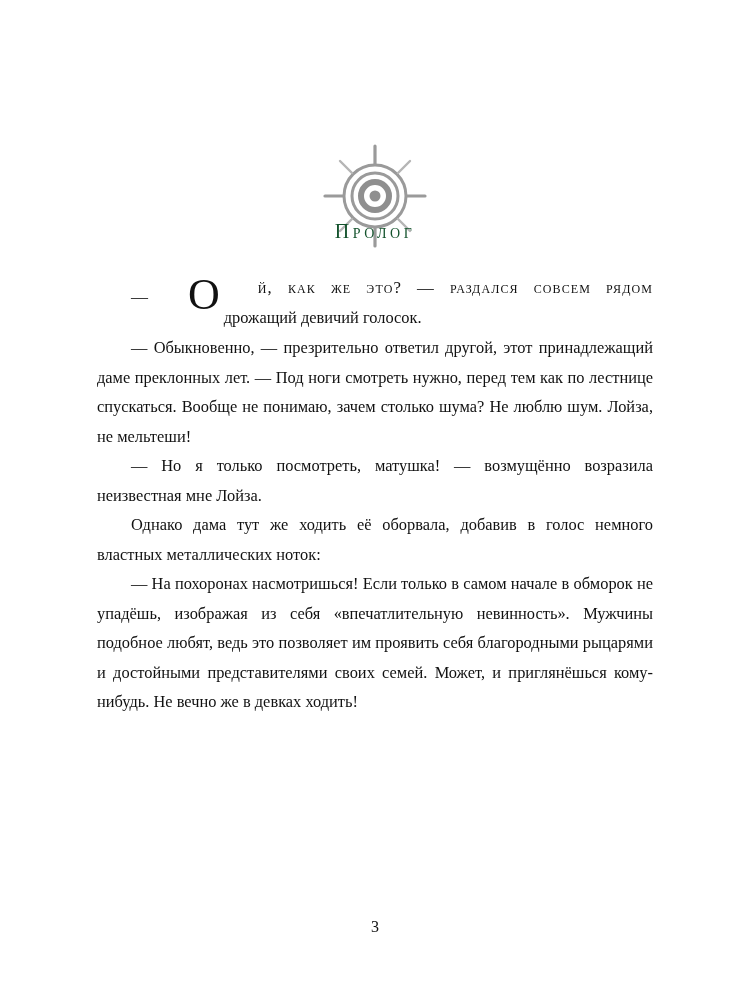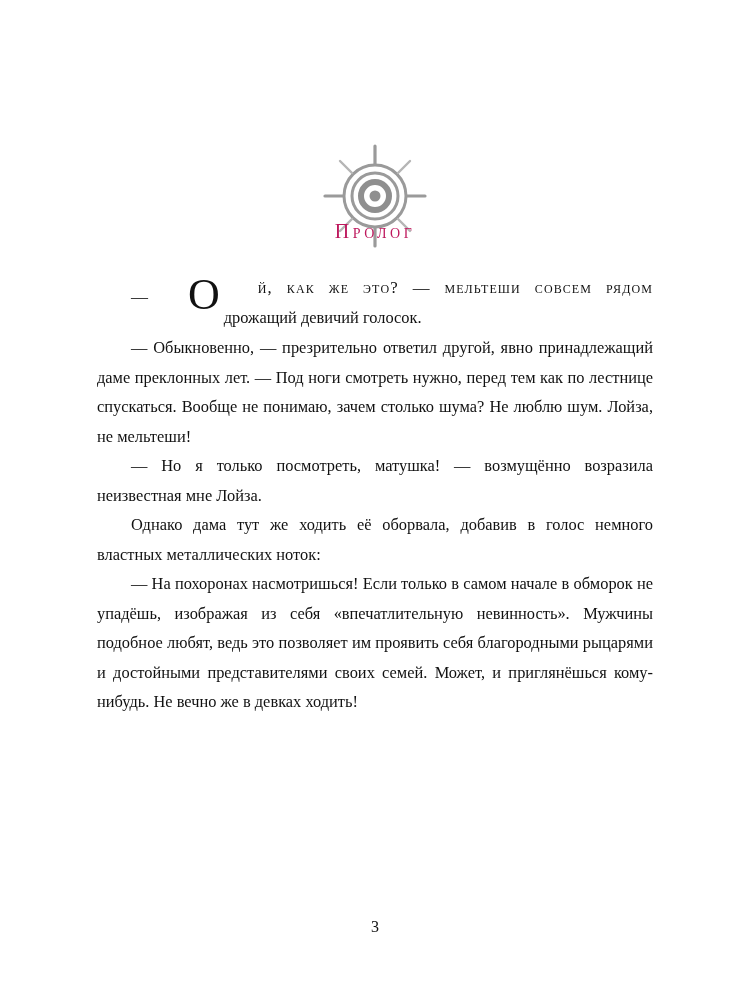--- a/index.html
+++ b/index.html
@@ -34,21 +34,21 @@
   }
   .ornament svg {
     display: block;
   }
   .chapter-title {
     text-align: center;
     font-size: 20px;
     letter-spacing: 3.5px;
     font-variant: small-caps;
     text-transform: none;
-    color: #be185d;
+    color: #14532d;
     margin-top: 24px;
     font-family: "Liberation Serif", "DejaVu Serif", serif;
   }
   .body-text {
     margin: 30px auto 0 auto;
     width: 556px;
     font-size: 16.4px;
     line-height: 29.5px;
     text-align: justify;
     color: #111111;
@@ -122,25 +122,25 @@
         </g>
       </svg>
     </span>
   </div>
 
   <div class="chapter-title">Пролог</div>
 
   <div class="body-text">
 
     <p class="first-par">
-      <span class="dash-lead">—</span><span class="dropcap">О</span><span class="smallcaps-run">й, как же это? — мельтеши совсем рядом</span>
+      <span class="dash-lead">—</span><span class="dropcap">О</span><span class="smallcaps-run">й, как же это? — раздался совсем рядом</span>
       <span>дрожащий девичий голосок.</span>
     </p>
 
-    <p>— Обыкновенно, — презрительно ответил другой, явно принадлежащий даме преклонных лет. — Под ноги смотреть нужно, перед тем как по лестнице спускаться. Вообще не понимаю, зачем столько шума? Не люблю шум. Лойза, не мельтеши!</p>
+    <p>— Обыкновенно, — презрительно ответил другой, этот принадлежащий даме преклонных лет. — Под ноги смотреть нужно, перед тем как по лестнице спускаться. Вообще не понимаю, зачем столько шума? Не люблю шум. Лойза, не мельтеши!</p>
     <p>— Но я только посмотреть, матушка! — возмущённо возразила неизвестная мне Лойза.</p>
     <p>Однако дама тут же ходить её оборвала, добавив в голос немного властных металлических ноток:</p>
     <p>— На похоронах насмотришься! Если только в самом начале в обморок не упадёшь, изображая из себя «впечатлительную невинность». Мужчины подобное любят, ведь это позволяет им проявить себя благородными рыцарями и достойными представителями своих семей. Может, и приглянёшься кому-нибудь. Не вечно же в девках ходить!</p>
 
   </div>
 
   <div class="page-number">3</div>
 
 </div>
 

